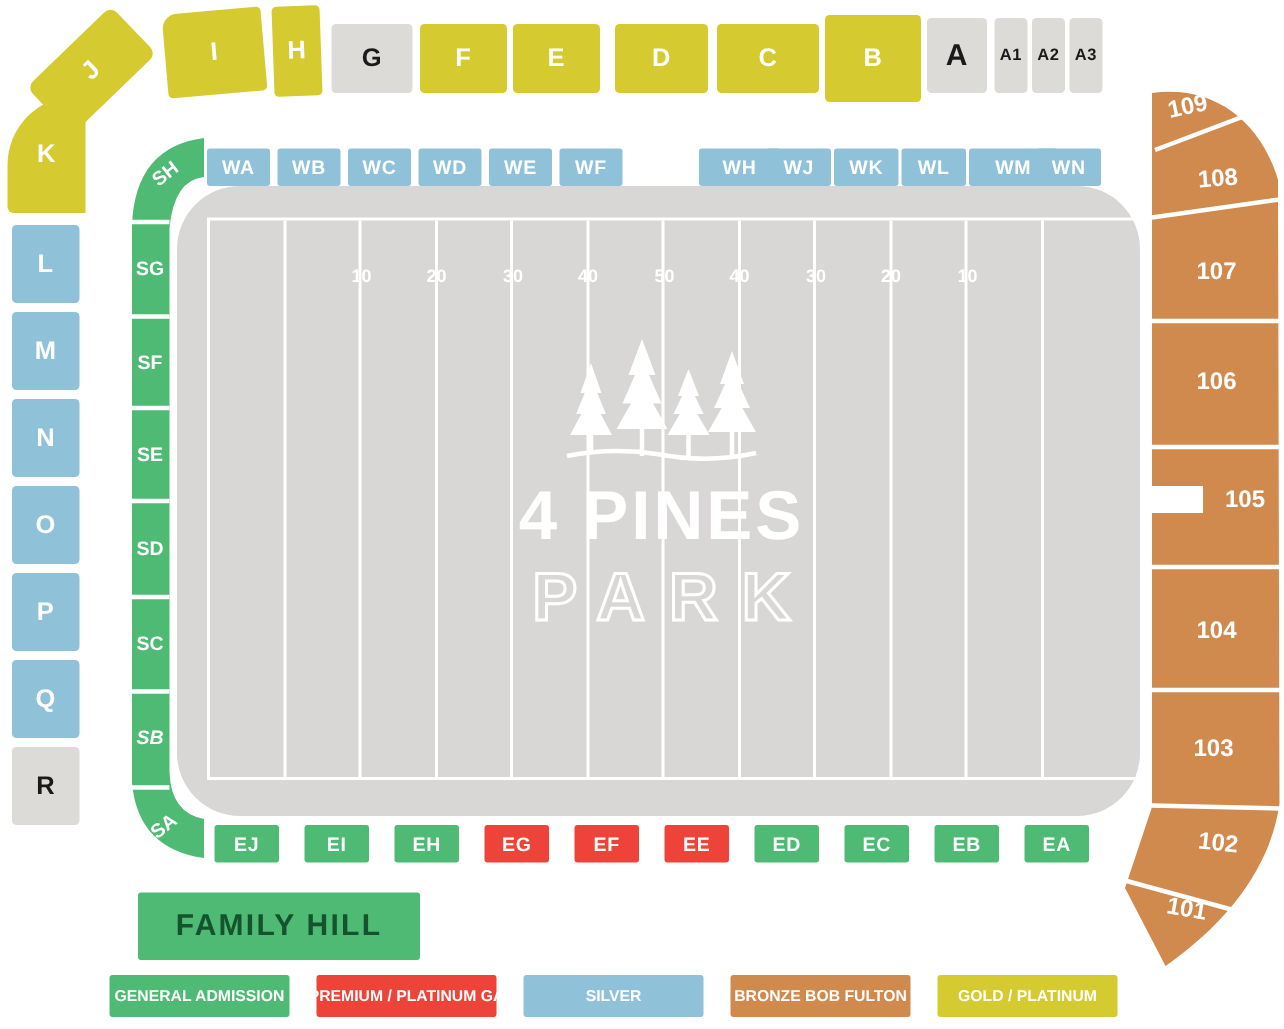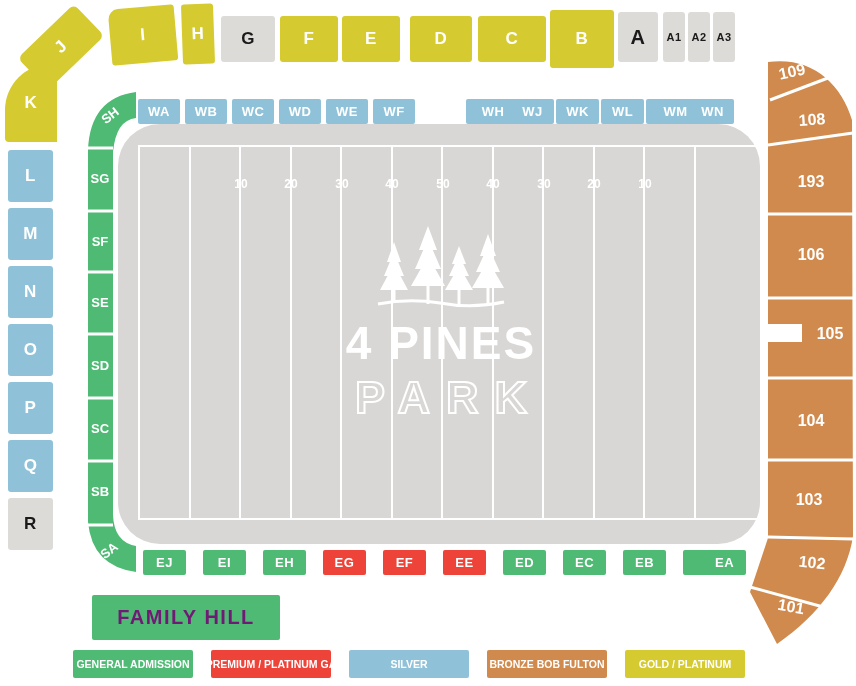--- a/index.html
+++ b/index.html
@@ -9,21 +9,21 @@
        font-weight:800;color:#fff;border-radius:3px;font-size:17px;letter-spacing:.5px;}
   .t-dark{color:#1a1a1a;}
   .small{font-size:11px;}
   .wbox{font-size:13px;border-radius:2px;}
   .ebox{font-size:13px;border-radius:2px;}
   .slabel{position:absolute;width:30px;text-align:center;font-size:13px;font-weight:800;color:#fff;}
   .rlabel{position:absolute;width:44px;text-align:center;font-size:16px;font-weight:800;color:#fff;}
   .vline{position:absolute;top:0;bottom:0;width:2px;background:#ffffff;}
   .yard{position:absolute;width:26px;text-align:center;font-size:12px;font-weight:800;color:#ffffff;}
   .hill{position:absolute;display:flex;align-items:center;justify-content:center;
-        color:#701a75;font-weight:900;font-size:20px;letter-spacing:1.5px;border-radius:2px;}
+        color:#14532d;font-weight:900;font-size:20px;letter-spacing:1.5px;border-radius:2px;}
   .lgd{position:absolute;height:28px;width:120px;display:flex;align-items:center;justify-content:center;
        color:#fff;font-weight:700;font-size:10.5px;letter-spacing:0;border-radius:2px;white-space:nowrap;}
   .brand1{position:absolute;left:138px;top:316px;width:606px;text-align:center;color:#ffffff;
           font-weight:900;font-size:46px;letter-spacing:2px;}
   .brand2{position:absolute;left:138px;top:372px;width:606px;text-align:center;
           font-weight:800;font-size:45px;letter-spacing:16px;color:transparent;
           -webkit-text-stroke:2px #ffffff;padding-left:8px;}
 </style>
 </head>
 <body>
@@ -194,21 +194,21 @@
       <line x1="3" y1="373" x2="28" y2="373"></line>
       <line x1="3" y1="437" x2="28" y2="437"></line>
     </g>
   </svg>
   <div class="slabel" style="left:95px;top:108px;transform:rotate(-38deg);">SH</div>
   <div class="slabel" style="left:85px;top:171px;">SG</div>
   <div class="slabel" style="left:85px;top:234px;">SF</div>
   <div class="slabel" style="left:85px;top:295px;">SE</div>
   <div class="slabel" style="left:85px;top:358px;">SD</div>
   <div class="slabel" style="left:85px;top:421px;">SC</div>
-  <div class="slabel" style="left:85px;top:484px;">SB</div>
+  <div class="slabel" style="left:85px;top:484px;font-style:italic;">SB</div>
   <div class="slabel" style="left:94px;top:543px;transform:rotate(-38deg);">SA</div>
 
   <div class="sec ebox" style="left: 143px; top: 550px; width: 43px; height: 25px; background: rgb(78, 186, 116);">
       <span>EJ</span>
     </div>
   <div class="sec ebox" style="left: 203px; top: 550px; width: 43px; height: 25px; background: rgb(78, 186, 116);">
       <span>EI</span>
     </div>
   <div class="sec ebox" style="left: 263px; top: 550px; width: 43px; height: 25px; background: rgb(78, 186, 116);">
       <span>EH</span>
@@ -224,41 +224,41 @@
     </div>
   <div class="sec ebox" style="left: 503px; top: 550px; width: 43px; height: 25px; background: rgb(78, 186, 116);">
       <span>ED</span>
     </div>
   <div class="sec ebox" style="left: 563px; top: 550px; width: 43px; height: 25px; background: rgb(78, 186, 116);">
       <span>EC</span>
     </div>
   <div class="sec ebox" style="left: 623px; top: 550px; width: 43px; height: 25px; background: rgb(78, 186, 116);">
       <span>EB</span>
     </div>
-  <div class="sec ebox" style="left: 683px; top: 550px; width: 43px; height: 25px; background: rgb(78, 186, 116); padding-left: 20px;">
+  <div class="sec ebox" style="left: 683px; top: 550px; width: 43px; height: 25px; background: rgb(78, 186, 116);">
       <span>EA</span>
     </div>
 
   <svg style="position:absolute;left:744px;top:50px;" width="112" height="600" viewBox="0 0 112 600">
     <path d="M 24,12 C 66,6 97,32 108,70 L 109,486 C 103,527 76,564 33,594 L 6,542 L 24,488 Z" fill="#d08a4d"></path>
     <g stroke="#ffffff" stroke-width="3">
       <line x1="26" y1="50" x2="105" y2="20"></line>
       <line x1="24" y1="95" x2="109" y2="83"></line>
       <line x1="24" y1="164" x2="110" y2="164"></line>
       <line x1="24" y1="248" x2="110" y2="248"></line>
       <line x1="24" y1="328" x2="110" y2="328"></line>
       <line x1="24" y1="410" x2="110" y2="410"></line>
       <line x1="24" y1="487" x2="109" y2="489"></line>
       <line x1="6" y1="537" x2="83" y2="558"></line>
     </g>
     <rect x="24" y="274" width="34" height="18" fill="#ffffff"></rect>
   </svg>
   <div class="rlabel" style="left:770px;top:63px;transform:rotate(-12deg);">109</div>
   <div class="rlabel" style="left:790px;top:111px;transform:rotate(-4deg);">108</div>
-  <div class="rlabel" style="left:789px;top:173px;">193</div>
+  <div class="rlabel" style="left:789px;top:173px;">107</div>
   <div class="rlabel" style="left:789px;top:246px;">106</div>
   <div class="rlabel" style="left:808px;top:325px;">105</div>
   <div class="rlabel" style="left:789px;top:412px;">104</div>
   <div class="rlabel" style="left:787px;top:491px;">103</div>
   <div class="rlabel" style="left:790px;top:554px;transform:rotate(6deg);">102</div>
   <div class="rlabel" style="left:769px;top:598px;transform:rotate(10deg);">101</div>
 
   <div class="hill" style="left: 92px; top: 595px; width: 188px; height: 45px; background: rgb(78, 186, 116);">
       <span>FAMILY HILL</span>
     </div>

